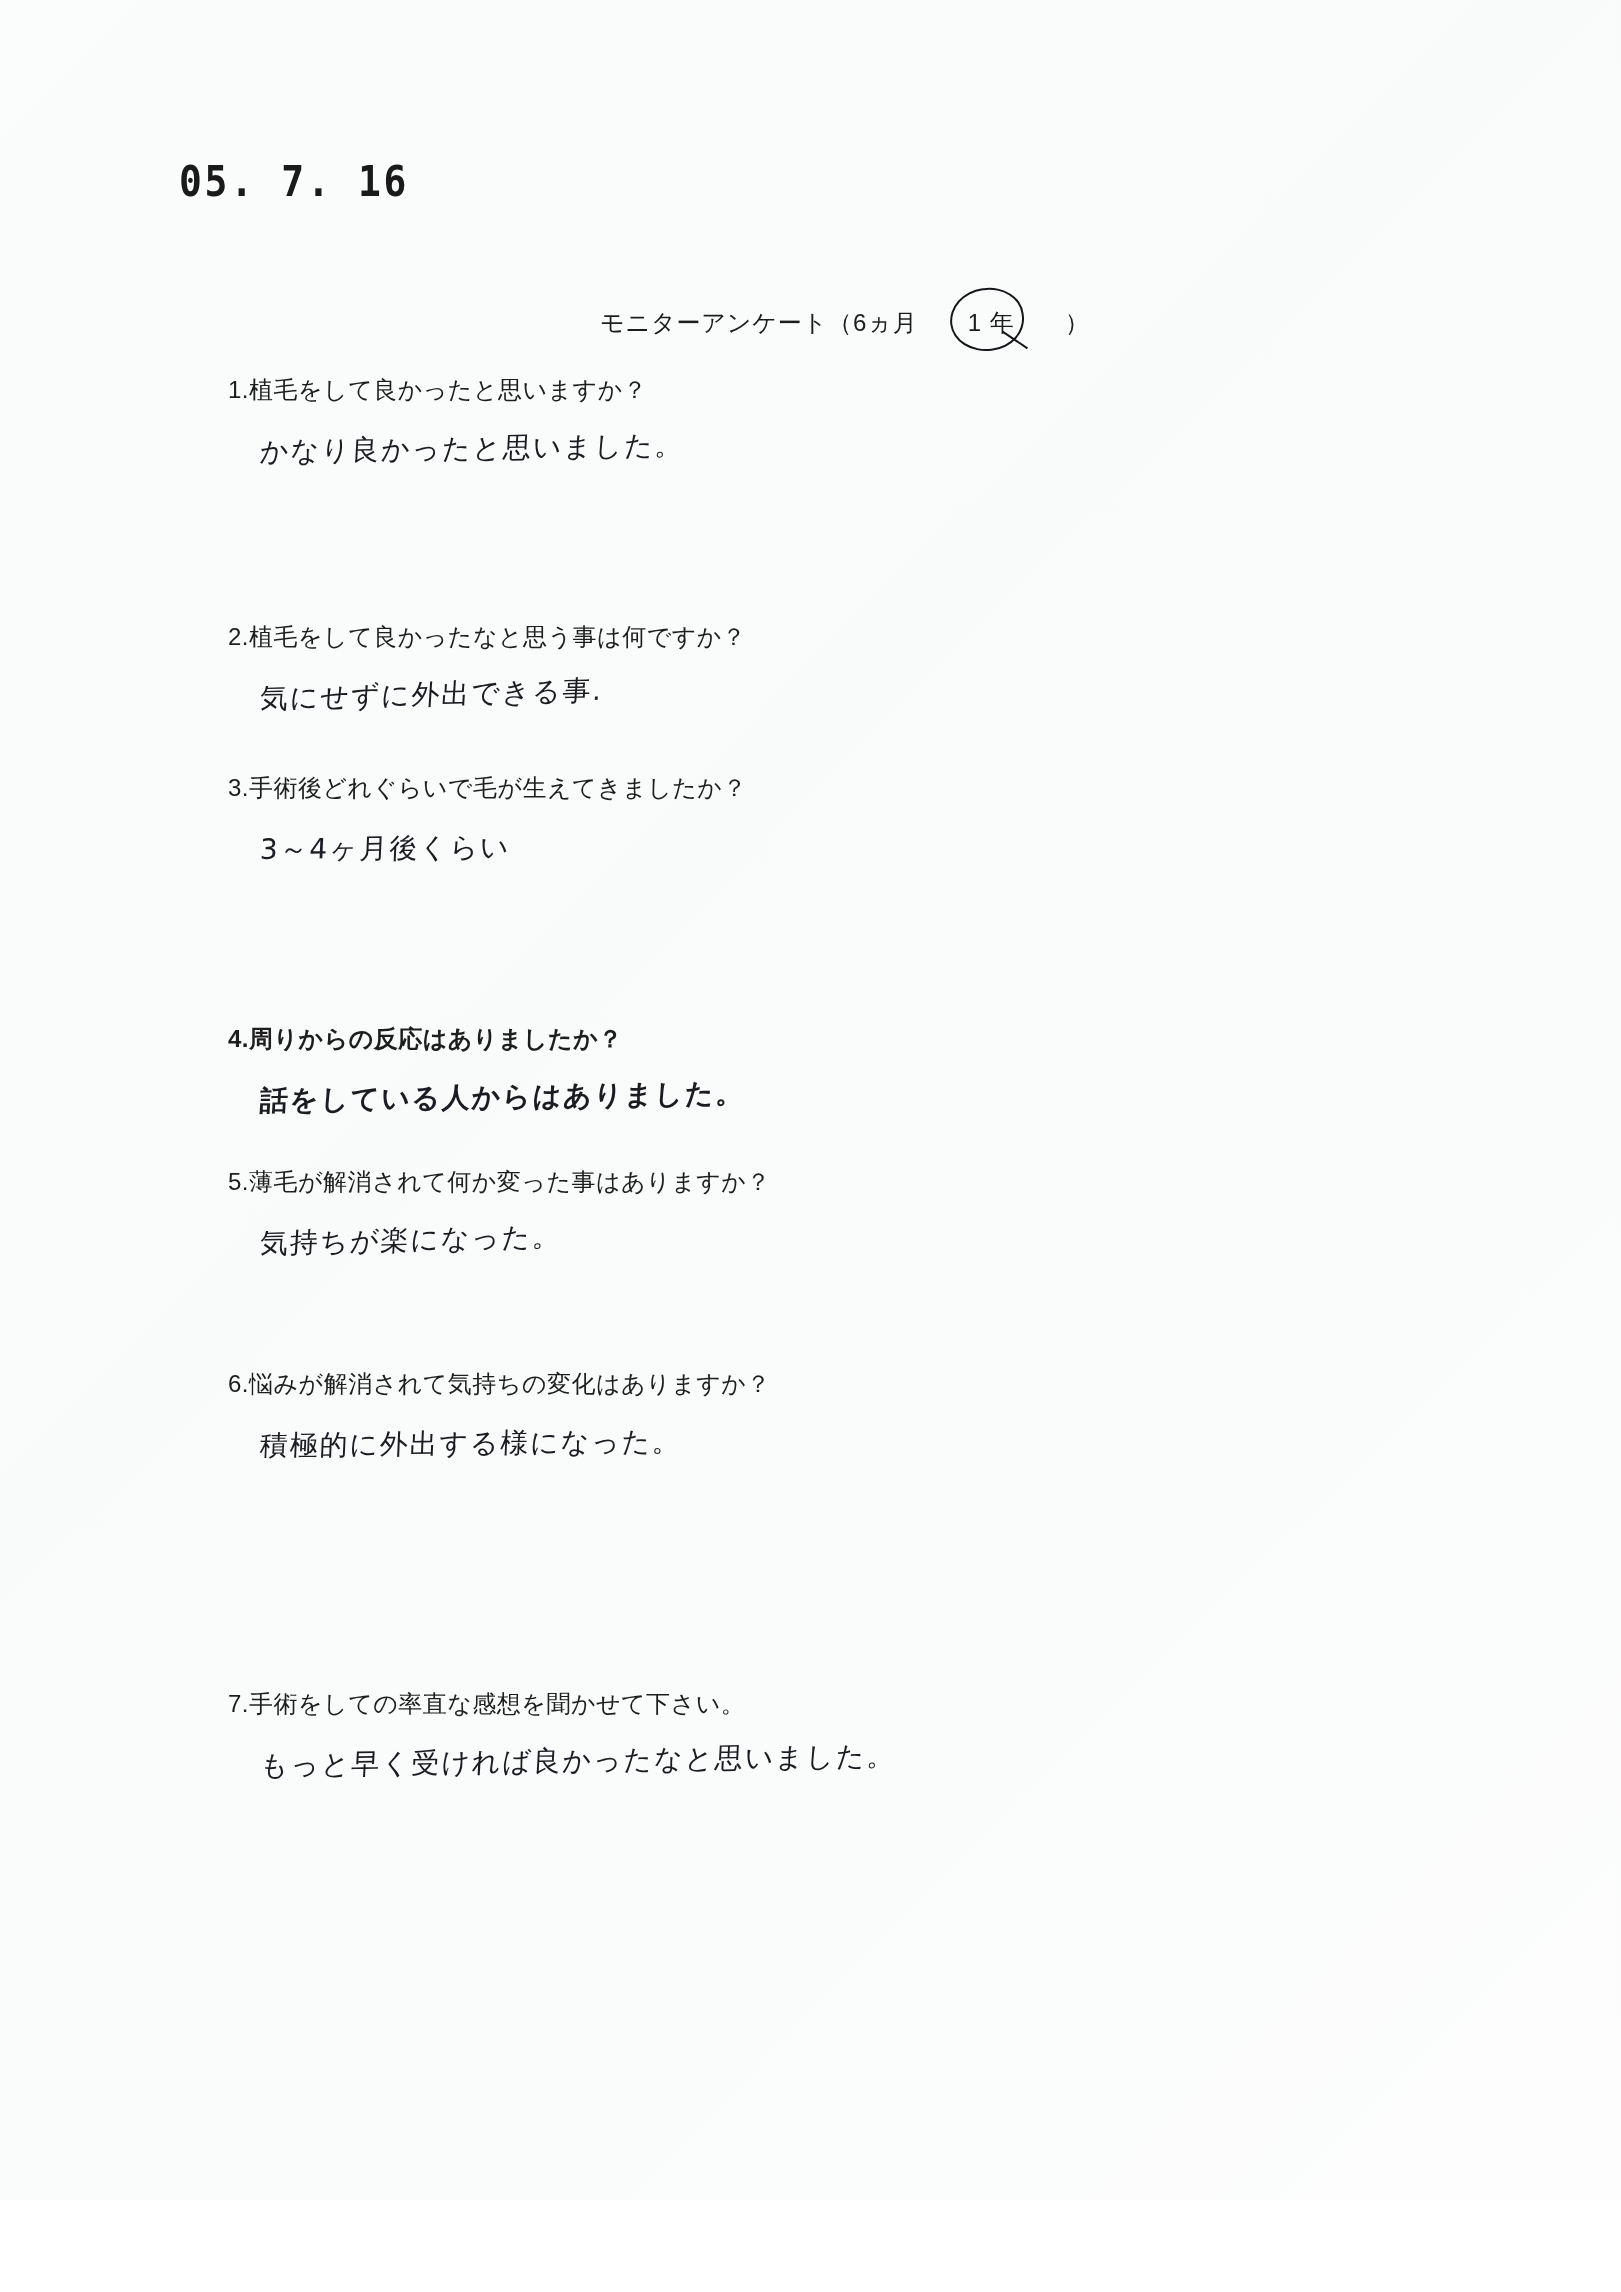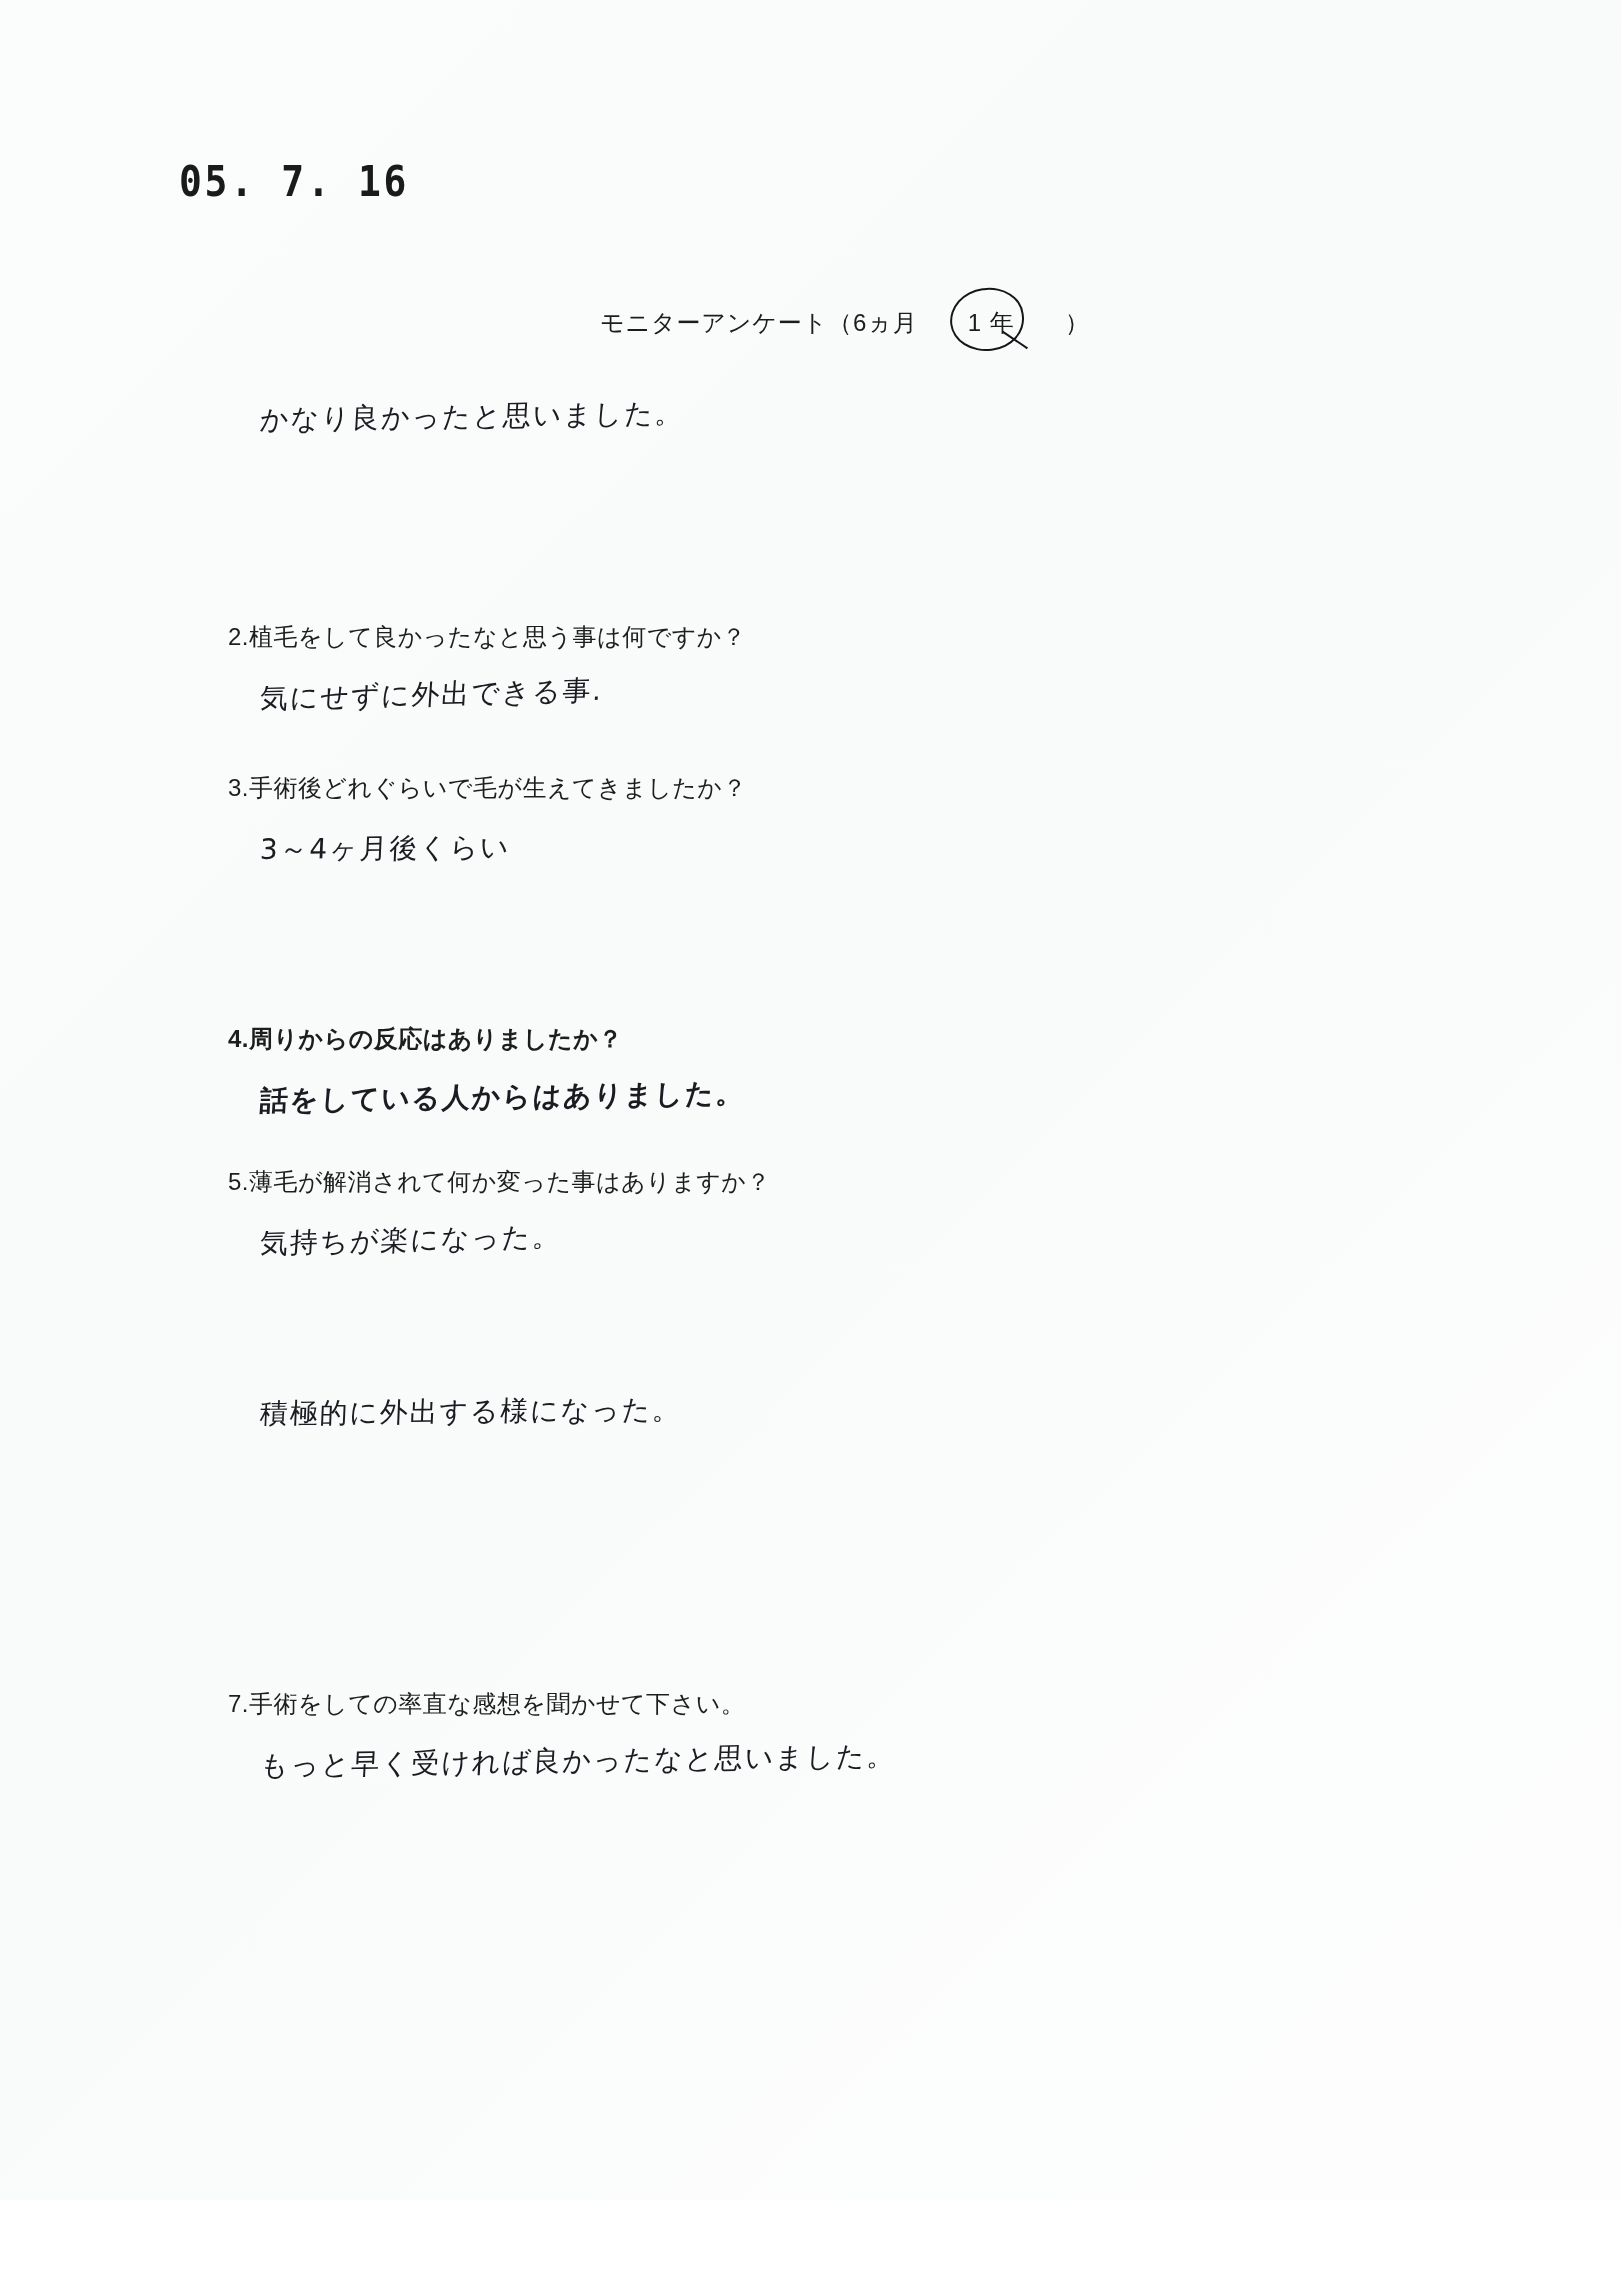--- a/index.html
+++ b/index.html
@@ -119,20 +119,23 @@
 
   <div class="form-title-row">
     <span>モニターアンケート（6ヵ月</span>
     <span class="circled">1 年</span>
     <span>）</span>
   </div>
 
   <div class="qa-list">
 
     <div class="qa-block" style="top:374px;">
+      <div class="question">
+        <span>1.</span><span>植毛をして良かったと思いますか？</span>
+      </div>
       <div class="answer">かなり良かったと思いました。</div>
     </div>
 
     <div class="qa-block" style="top:573px;margin-top:48px;">
       <div class="question">
         <span>2.</span><span>植毛をして良かったなと思う事は何ですか？</span>
       </div>
       <div class="answer ink2">気にせずに外出できる事.</div>
     </div>
 
@@ -151,20 +154,23 @@
     </div>
 
     <div class="qa-block" style="top:1166px;">
       <div class="question">
         <span>5.</span><span>薄毛が解消されて何か変った事はありますか？</span>
       </div>
       <div class="answer ink2">気持ちが楽になった。</div>
     </div>
 
     <div class="qa-block" style="top:1368px;">
+      <div class="question">
+        <span>6.</span><span>悩みが解消されて気持ちの変化はありますか？</span>
+      </div>
       <div class="answer ink3">積極的に外出する様になった。</div>
     </div>
 
     <div class="qa-block" style="top:1688px;">
       <div class="question">
         <span>7.</span><span>手術をしての率直な感想を聞かせて下さい。</span>
       </div>
       <div class="answer">もっと早く受ければ良かったなと思いました。</div>
     </div>
 

